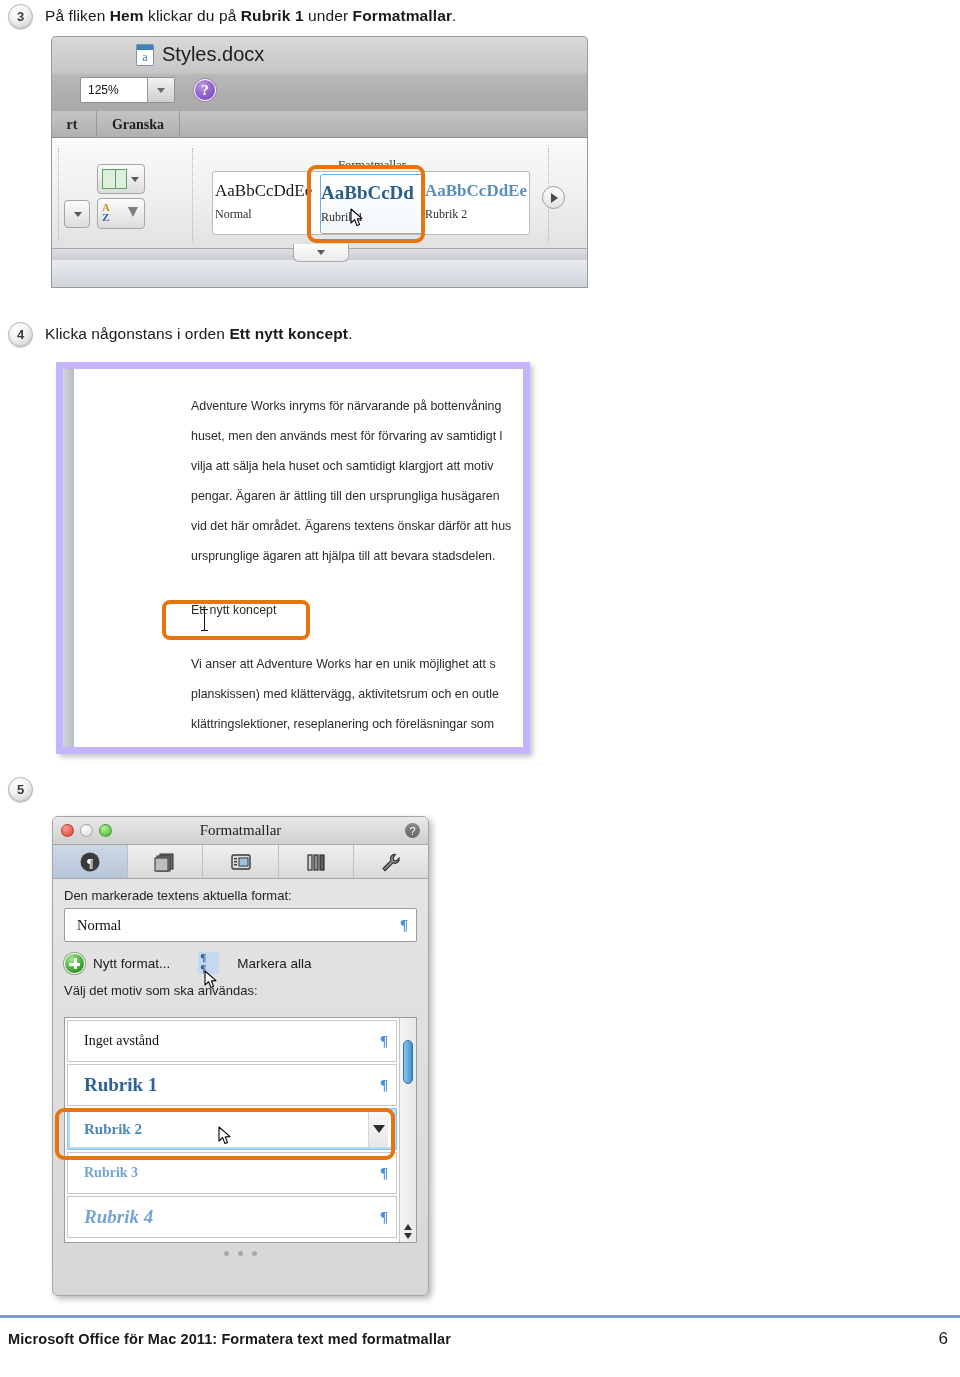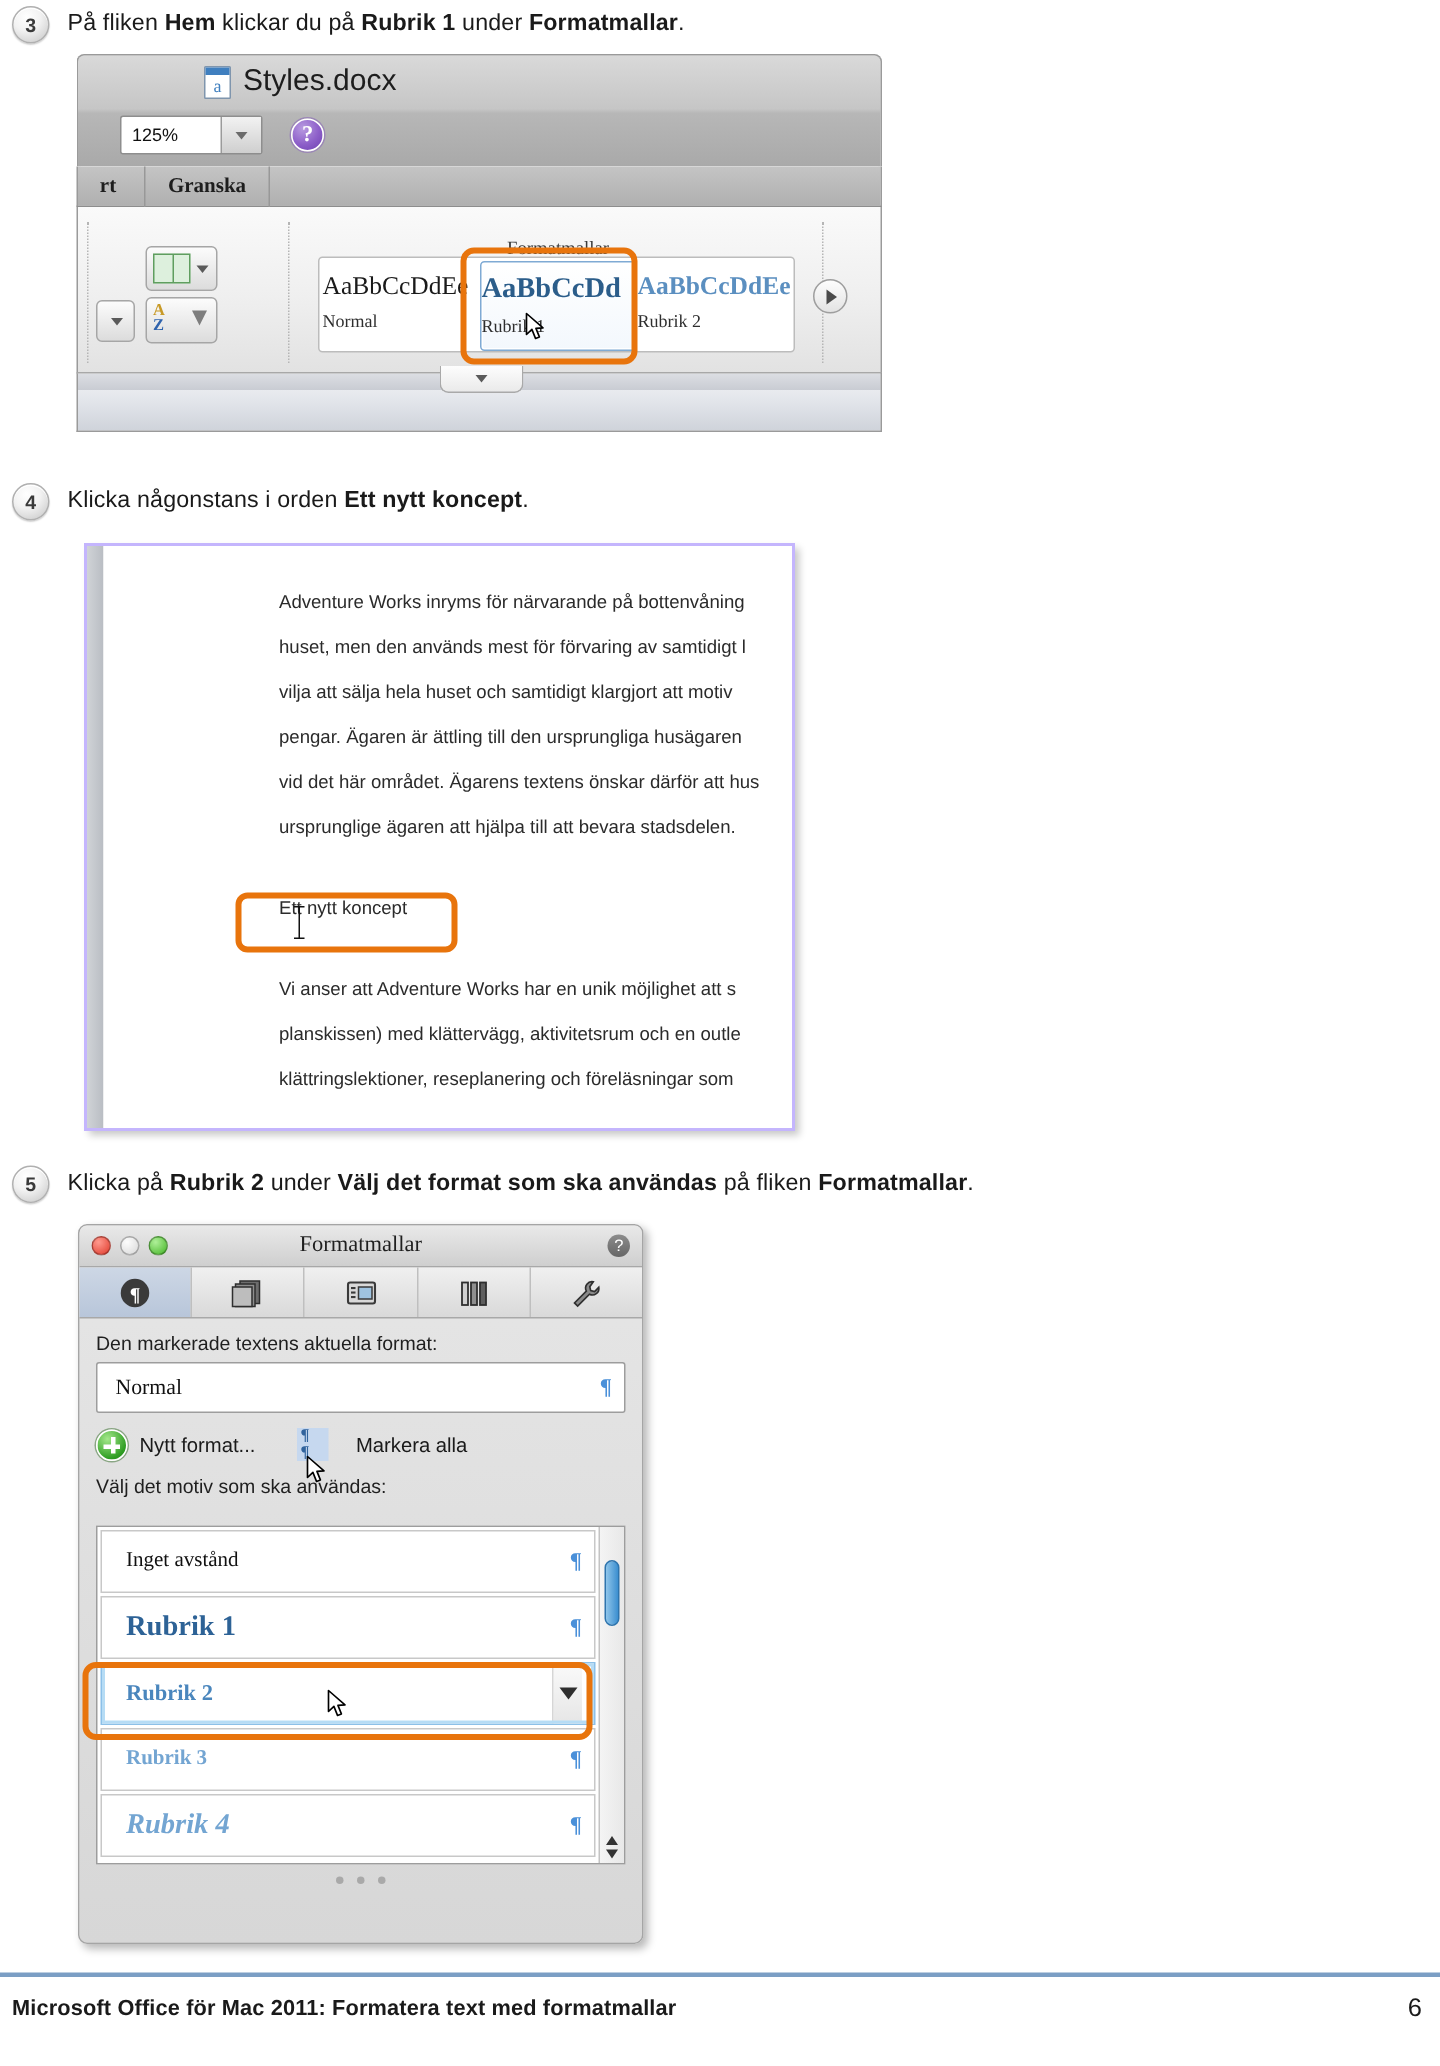--- a/index.html
+++ b/index.html
@@ -291,21 +291,21 @@
     background: linear-gradient(to bottom,#e9ebef 0%, #dfe2e8 40%, #cfd3da 100%);
     border: 1px solid #9a9a9a;
     border-top: none;
   }
 
   
   #shot2 {
     position: absolute;
     left: 56px; top: 362px;
     width: 474px; height: 392px;
-    border: 2px solid #c4b5fd;
+    border: 7px solid #c4b5fd;
     background: #ffffff;
     box-shadow: 3px 3px 5px rgba(0,0,0,0.22);
   }
   #shot2 .s2-gutter {
     position: absolute; left: 0; top: 0; bottom: 0;
     width: 12px;
     background: linear-gradient(to right,#d0d3d7,#b9bdc3);
     border-right: 1px solid #ffffff;
   }
   #shot2 .s2-page {
@@ -702,23 +702,20 @@
     <div class="s2-line">Vi anser att Adventure Works har en unik möjlighet att s</div>
     <div class="s2-line">planskissen) med klättervägg, aktivitetsrum och en outle</div>
     <div class="s2-line">klättringslektioner, reseplanering och föreläsningar som</div>
   </div>
   <div class="s2-target-box"></div>
   <div class="s2-caret"></div>
 </div>
 
 <div class="step-row row5">
   <div class="step-badge">5</div>
-  <div class="step-text">
-    <span>Klicka på </span><b>Rubrik 2</b><span> under </span><b>Välj det format som ska användas</b><span> på fliken </span><b>Formatmallar</b><span>.</span>
-  </div>
 </div>
 
 <div id="shot3">
 
   <div class="s3-title">
     <div class="s3-traffic">
       <span class="dot red"></span>
       <span class="dot yellow"></span>
       <span class="dot green"></span>
     </div>

